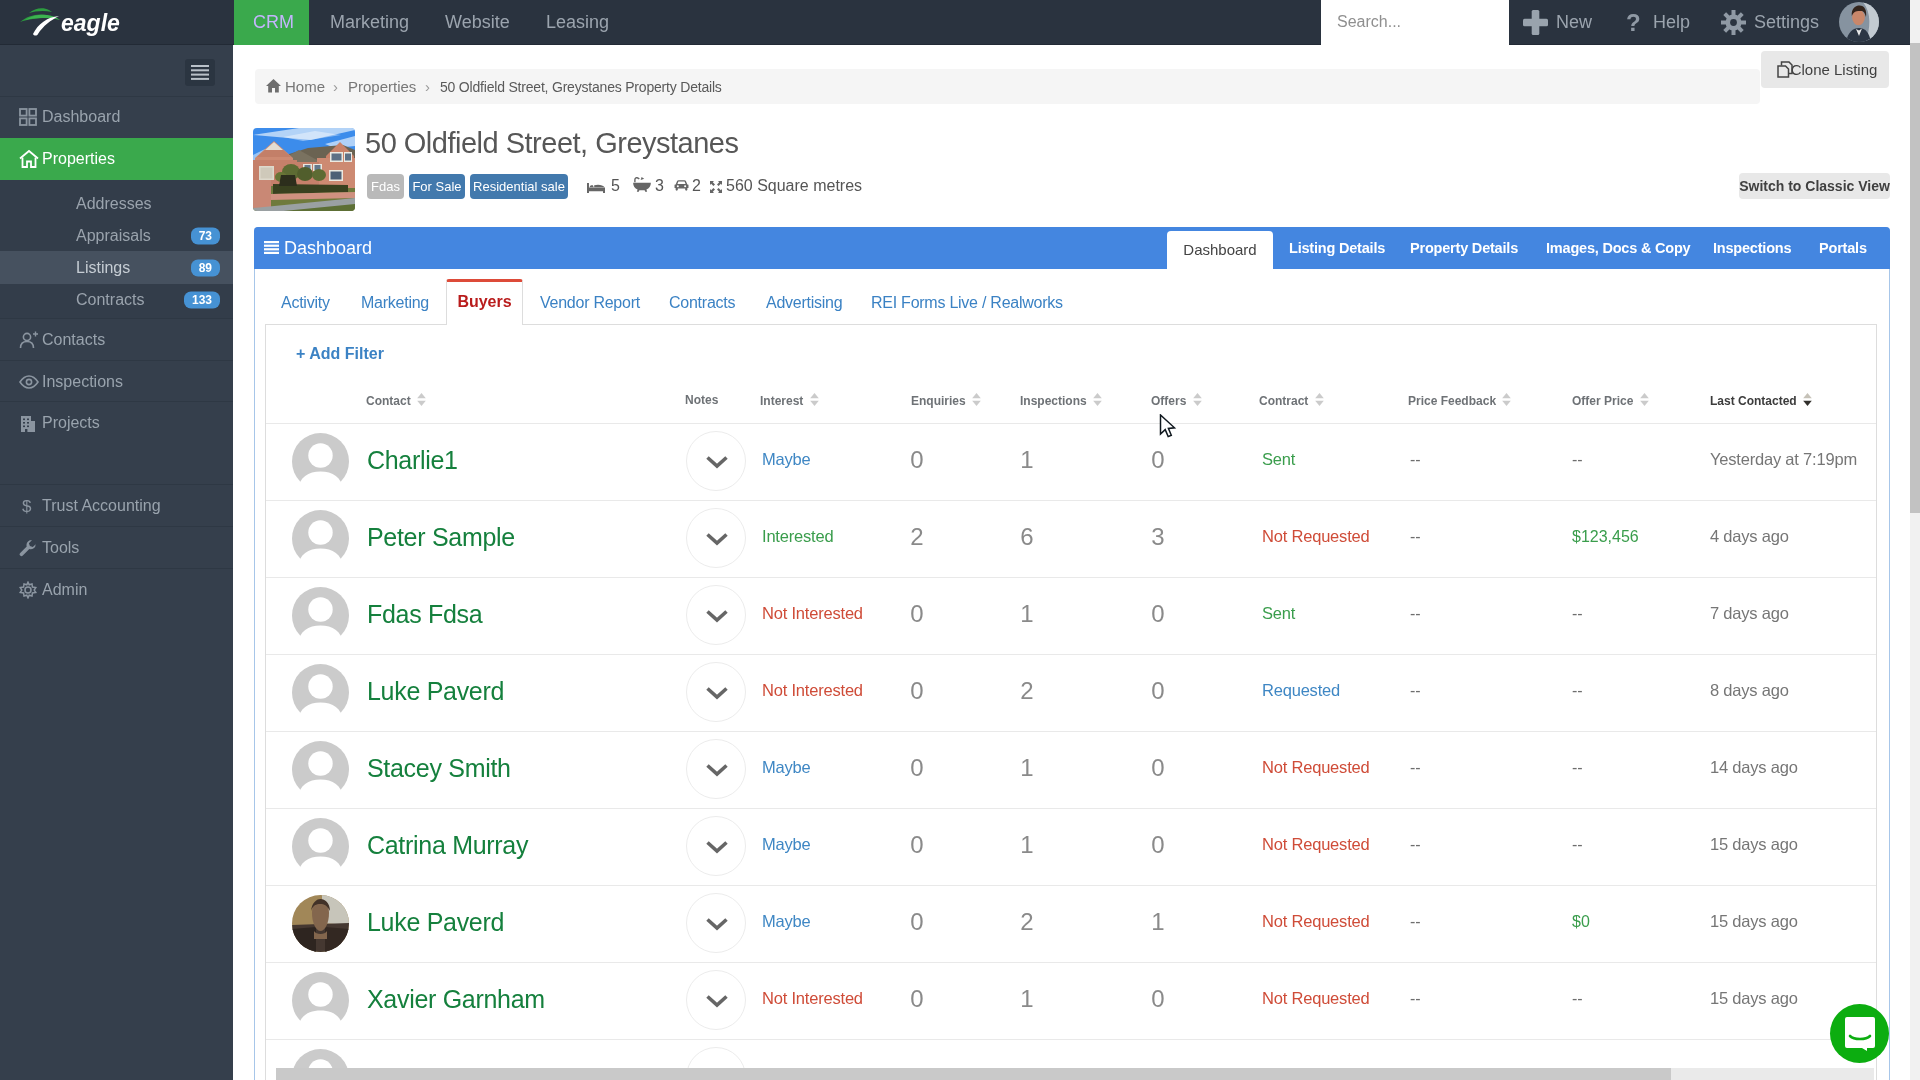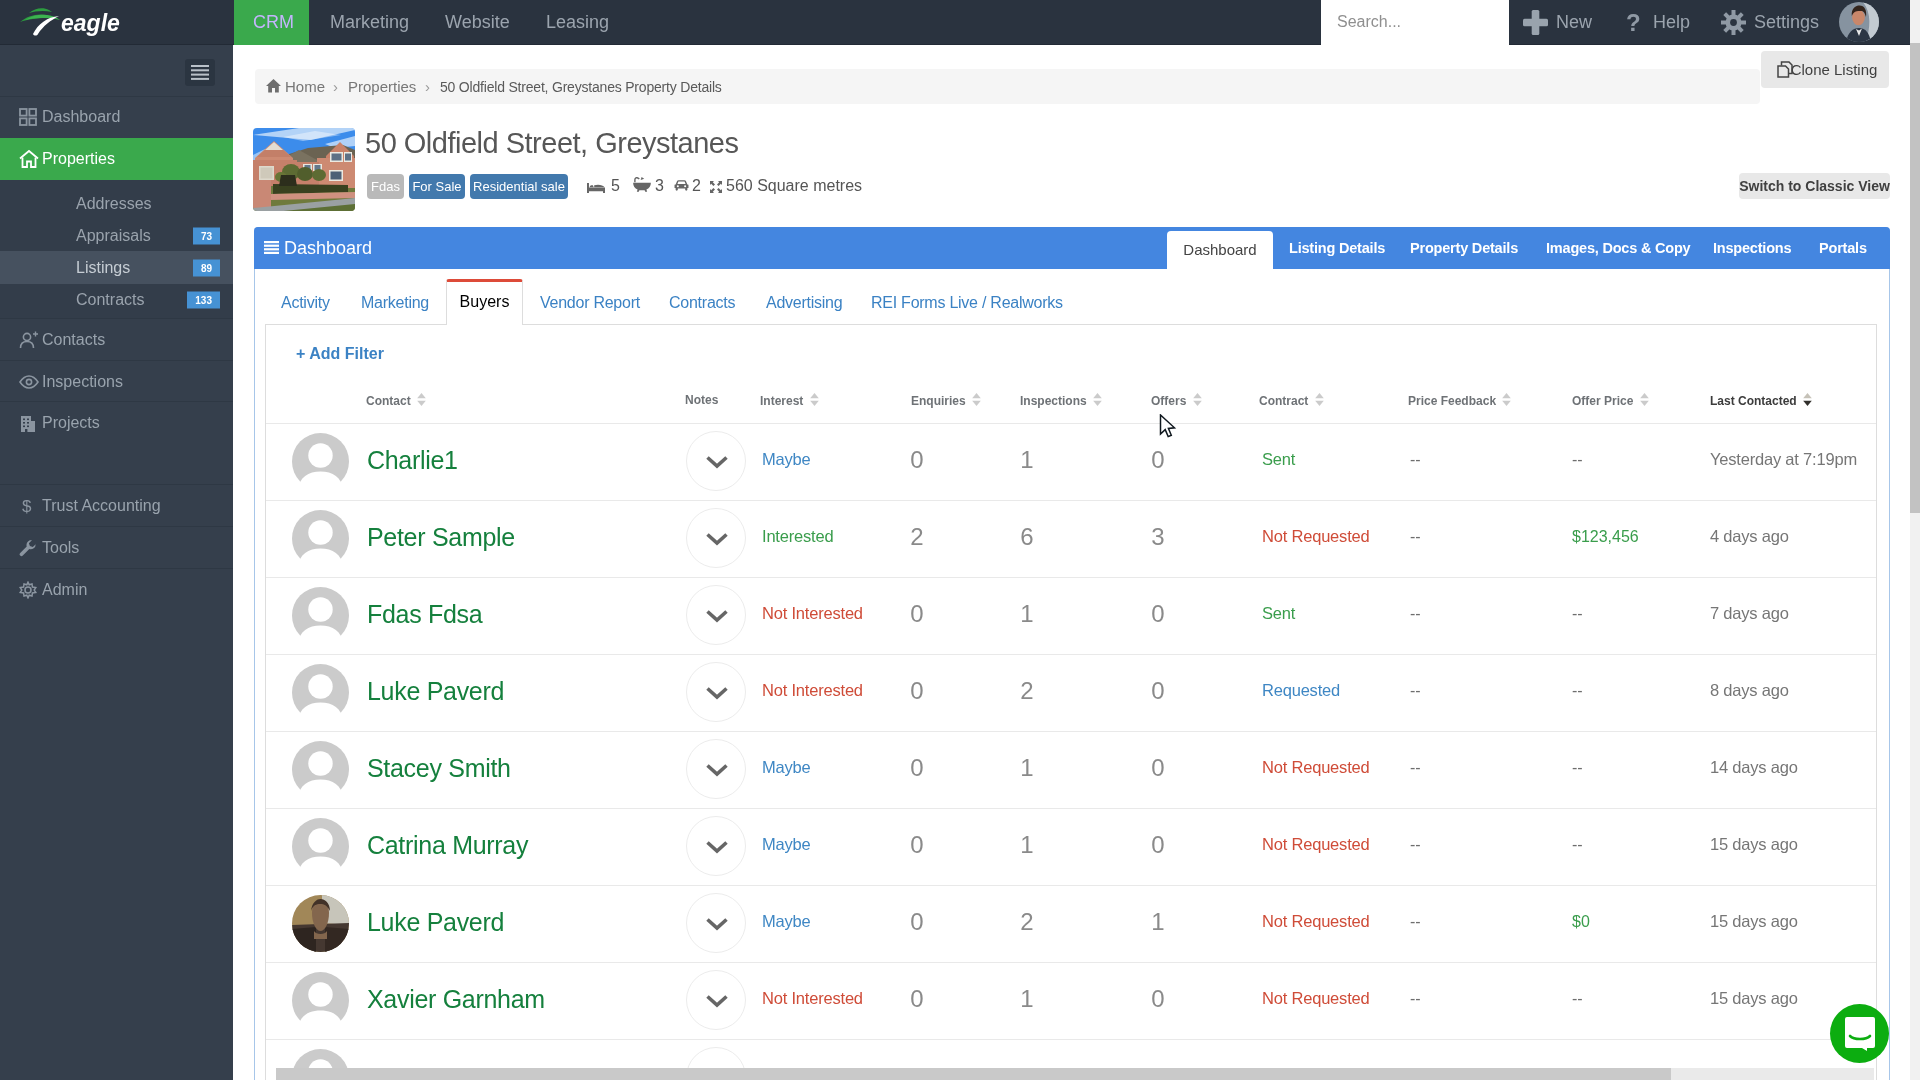--- a/index.html
+++ b/index.html
@@ -18,21 +18,21 @@
 
   
   #sidebar { position:absolute; top:45px; left:0; width:233px; height:1035px; background:#353f4c; z-index:30; }
   .side-item { position:absolute; left:0; width:233px; height:42px; color:#99a3ad; font-size:16px; }
   .side-item .lbl { position:absolute; left:42px; top:50%; transform:translateY(-50%); }
   .side-item .ico { position:absolute; left:19px; top:50%; transform:translateY(-50%); width:18px; height:18px; }
   .sub { position:absolute; left:0; width:233px; background:#333d4a; }
   .sub-item { position:absolute; left:0; width:233px; height:32px; color:#9aa3ad; font-size:16px; }
   .sub-item .lbl { position:absolute; left:76px; top:50%; transform:translateY(-50%); }
   .badge { position:absolute; top:50%; transform:translateY(-50%); background:#4692d4; color:#fff;
-    font-size:10px; font-weight:bold; border-radius:0; height:17px; line-height:17px; padding:0 8px; }
+    font-size:12px; font-weight:bold; border-radius:7px; height:17px; line-height:17px; padding:0 8px; }
 
   
   #crumb { position:absolute; top:69px; left:255px; width:1505px; height:35px; background:#f5f5f5; border-radius:4px;
     font-size:15px; color:#777; }
   #clonebtn { position:absolute; top:51px; left:1761px; width:128px; height:37px; background:#e8e8e8; border-radius:4px;
     font-size:15px; color:#404040; text-align:center; line-height:37px; }
   #title { position:absolute; top:127px; left:365px; font-size:29px; font-weight:300; color:#575757; letter-spacing:-0.5px; }
   .pbadge { position:absolute; top:174px; height:25px; line-height:25px; border-radius:4px; color:#fff; font-size:13px;
     text-align:center; }
   .feat { position:absolute; top:177px; font-size:16px; color:#555; }
@@ -45,21 +45,21 @@
   #phead { position:absolute; top:-1px; left:-1px; width:1636px; height:42px; background:#4486e0; border-radius:4px 4px 0 0; }
   #phead .ttl { position:absolute; left:30px; top:11px; color:#fff; font-size:18px; }
   .htab { position:absolute; top:0; height:42px; line-height:42px; color:#fff; font-size:14.5px; font-weight:bold; letter-spacing:-0.2px; }
   #htab-active { position:absolute; top:4px; left:913px; width:106px; height:42px; background:#fff; border-radius:4px 4px 0 0;
     color:#444; font-size:15px; font-weight:normal; text-align:center; line-height:38px; }
 
   
   .stab { position:absolute; top:294px; font-size:16px; color:#3b82c4; z-index:5; letter-spacing:-0.25px; }
   #stab-active { position:absolute; top:279px; left:446px; width:77px; height:46px; background:#fff;
     border:1px solid #ddd; border-top:3px solid #dd4b39; border-bottom:none; border-radius:3px 3px 0 0; z-index:6;
-    color:#000000; font-size:16px; text-align:center; line-height:40px; }
+    color:#b91c1c; font-size:16px; text-align:center; line-height:40px;font-weight:bold; }
   #tabbox { position:absolute; top:324px; left:265px; width:1612px; height:763px; border:1px solid #ddd; border-top:1px solid #ddd; }
 
   
   #addfilter { position:absolute; top:345px; left:296px; color:#3b82c4; font-size:16px; font-weight:bold; }
   .th { position:absolute; top:393px; font-size:12px; font-weight:bold; color:#6e7276; z-index:4; }
   .trow { position:absolute; left:0; width:1920px; height:77px; }
   .row-sep { position:absolute; left:266px; top:0; width:1610px; height:1px; background:#e9e9e9; }
   .avatar { position:absolute; width:57px; height:57px; }
   .name { position:absolute; left:367px; top:23px; font-size:25px; color:#15803d; letter-spacing:-0.3px; }
   .chev { position:absolute; left:686px; top:8px; width:60px; height:60px; border-radius:50%; border:1px solid #ececec; background:#fff; }

